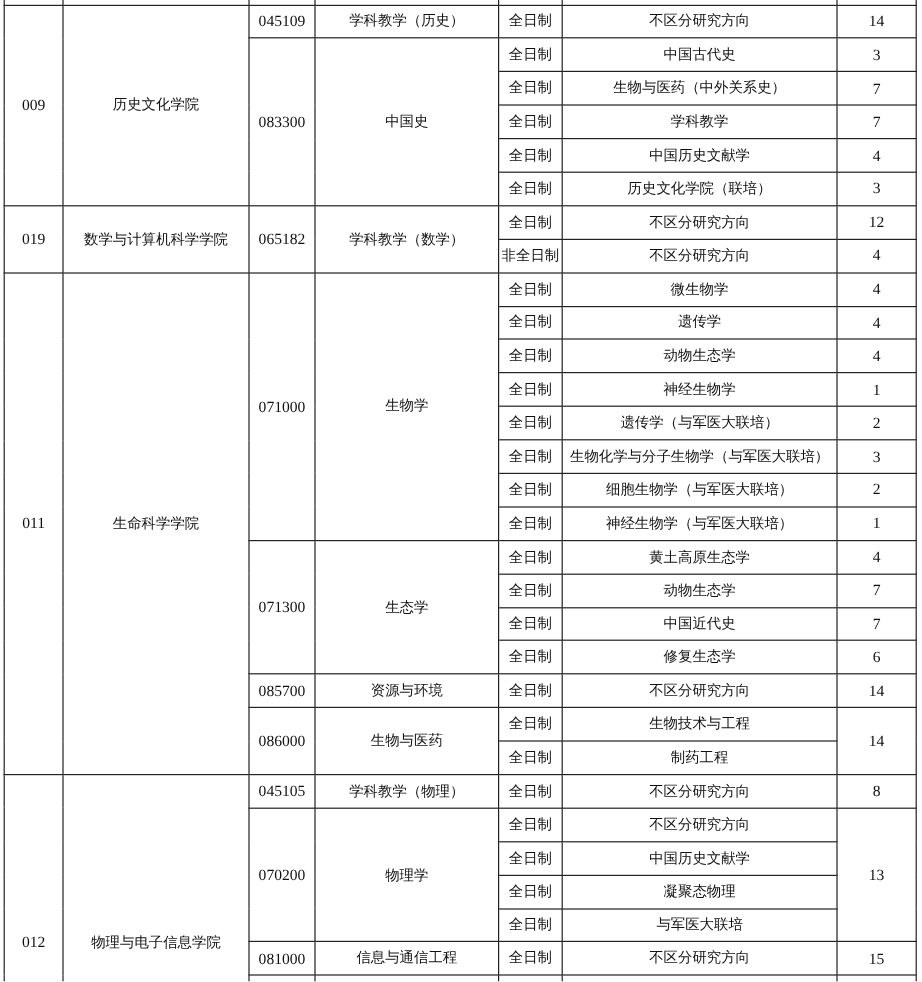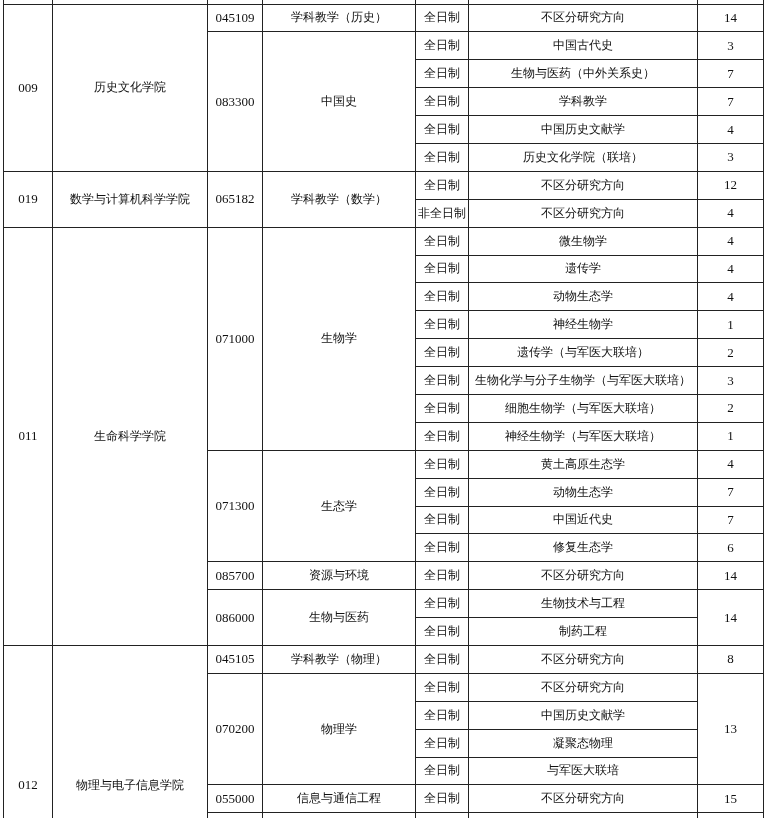--- a/index.html
+++ b/index.html
@@ -221,21 +221,21 @@
         </tr>
         <tr class="normal" data-name="table-row">
           <td data-name="study-mode-cell">全日制</td>
           <td data-name="research-direction-cell">凝聚态物理</td>
         </tr>
         <tr class="normal" data-name="table-row">
           <td data-name="study-mode-cell">全日制</td>
           <td data-name="research-direction-cell">与军医大联培</td>
         </tr>
         <tr class="normal" data-name="table-row">
-          <td data-name="program-code-cell">055000</td>
+          <td data-name="program-code-cell">081000</td>
           <td data-name="program-name-cell">信息与通信工程</td>
           <td data-name="study-mode-cell">全日制</td>
           <td data-name="research-direction-cell">不区分研究方向</td>
           <td data-name="quota-cell">15</td>
         </tr>
         <tr class="partial-bottom" data-name="table-row">
           <td data-name="program-code-cell"></td>
           <td data-name="program-name-cell"></td>
           <td data-name="study-mode-cell"></td>
           <td data-name="research-direction-cell"></td>

